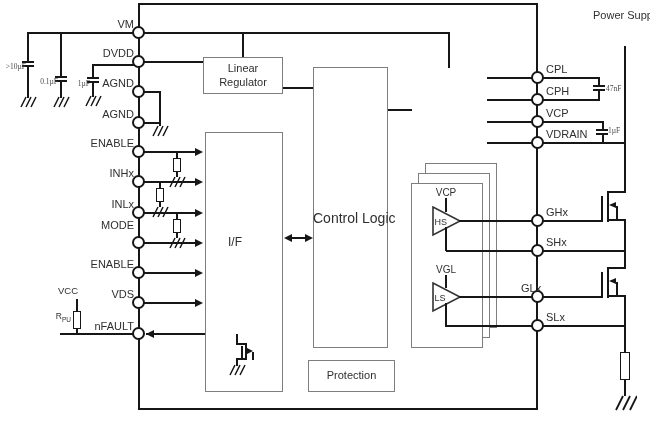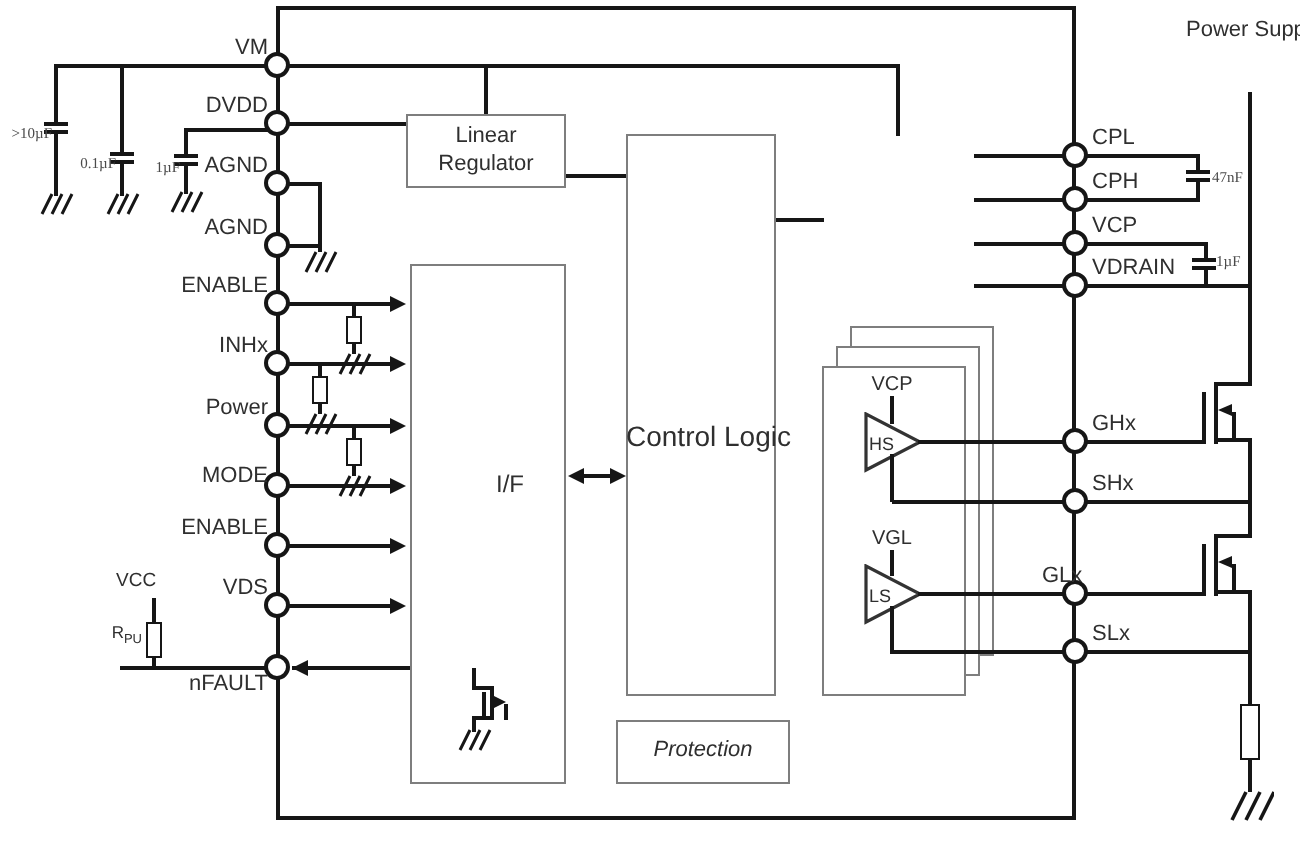--- a/index.html
+++ b/index.html
@@ -113,27 +113,27 @@
   <div class="wv" style="left:76px;top:328px;height:6px;"></div>
   <div class="lbl pl" style="left:71px;top:312px;font-size:8.5px;"><span>R</span><sub style="font-size:6.5px;">PU</sub></div>
   <div class="wh" style="left:146px;top:333px;width:92px;"></div>
   <div class="ah-l" style="left:146px;top:330px;"></div>
 
   <div class="blk" style="left:203px;top:57px;width:80px;height:37px;">
       <span style="width:60px;">Linear Regulator</span>
     </div>
 
   <div class="blk" style="left:205px;top:132px;width:78px;height:260px;"></div>
-  <div class="lbl" style="left:228px;top:236px;font-size:12px;margin-left:20px;">I/F</div>
+  <div class="lbl" style="left:228px;top:236px;font-size:12px;">I/F</div>
 
   <div class="blk" style="left:313px;top:67px;width:75px;height:281px;"></div>
   <div class="lbl" style="left:313px;top:210px;width:75px;text-align:center;font-size:14px;line-height:1.2;">Control Logic</div>
 
 
-  <div class="blk" style="left:308px;top:360px;width:87px;height:32px;font-style:italic;">
+  <div class="blk" style="left:308px;top:360px;width:87px;height:32px;">
       <span>Protection</span>
     </div>
 
   <div class="wh" style="left:283px;top:87px;width:30px;"></div>
   <div class="wh" style="left:388px;top:109px;width:24px;"></div>
   <div class="wh" style="left:290px;top:237px;width:16px;"></div>
   <div class="ah-l" style="left:284px;top:234px;"></div>
   <div class="ah-r" style="left:305px;top:234px;"></div>
 
   <div class="wv" style="left:236px;top:334px;height:11px;"></div>
@@ -246,25 +246,25 @@
   <div class="pin" style="left:531px;top:244px;"></div>
   <div class="pin" style="left:531px;top:290px;"></div>
   <div class="pin" style="left:531px;top:319px;"></div>
 
   <div class="lbl pl" style="left:134px;top:18px;">VM</div>
   <div class="lbl pl" style="left:134px;top:47px;">DVDD</div>
   <div class="lbl pl" style="left:134px;top:77px;">AGND</div>
   <div class="lbl pl" style="left:134px;top:108px;">AGND</div>
   <div class="lbl pl" style="left:134px;top:137px;">ENABLE</div>
   <div class="lbl pl" style="left:134px;top:167px;">INHx</div>
-  <div class="lbl pl" style="left:134px;top:198px;">Power</div>
-  <div class="lbl pl" style="left:134px;top:232px;">MODE</div>
+  <div class="lbl pl" style="left:134px;top:198px;">INLx</div>
+  <div class="lbl pl" style="left:134px;top:219px;">MODE</div>
   <div class="lbl pl" style="left:134px;top:258px;">ENABLE</div>
   <div class="lbl pl" style="left:134px;top:288px;">VDS</div>
-  <div class="lbl pl" style="left:134px;top:336px;">nFAULT</div>
+  <div class="lbl pl" style="left:134px;top:320px;">nFAULT</div>
 
   <div class="lbl" style="left:546px;top:63px;">CPL</div>
   <div class="lbl" style="left:546px;top:85px;">CPH</div>
   <div class="lbl" style="left:546px;top:107px;">VCP</div>
   <div class="lbl" style="left:546px;top:128px;">VDRAIN</div>
   <div class="lbl" style="left:546px;top:206px;">GHx</div>
   <div class="lbl" style="left:546px;top:236px;">SHx</div>
   <div class="lbl" style="left:521px;top:282px;">GLx</div>
   <div class="lbl" style="left:546px;top:311px;">SLx</div>
 

